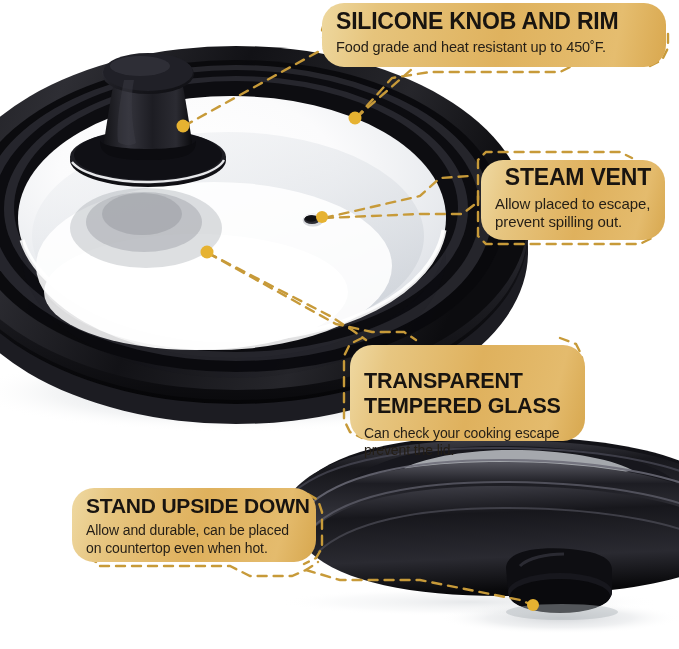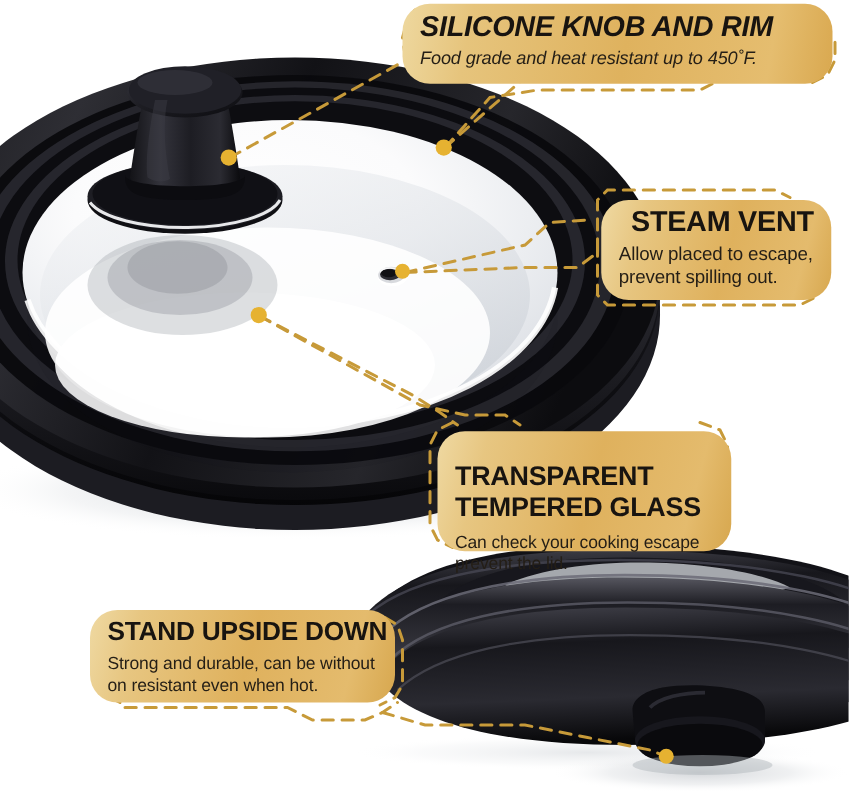--- a/index.html
+++ b/index.html
@@ -278,21 +278,21 @@
         <path d="M 560 338 L 576 344 L 582 356 L 582 420"></path>
 
         <path d="M 308 494 L 318 500 L 322 512 L 322 548 L 316 558 L 304 564"></path>
         <path d="M 96 562 L 84 556 L 78 544 L 78 506"></path>
         <path d="M 100 566 L 230 566 L 250 576 L 292 576 L 306 570 L 318 562"></path>
         <path d="M 306 570 L 340 580 L 420 580 L 470 590 L 520 600 L 530 604"></path>
       </g>
     </svg>
   </div>
 
-  <div class="badge" id="badge-knob" style="background:linear-gradient(100deg,#eed89f 0%,#e6c47c 16%,#dfb25e 52%,#e5bd6f 85%,#d9a84f 100%);font-style:italic;">
+  <div class="badge" id="badge-knob" style="background:linear-gradient(100deg,#eed89f 0%,#e6c47c 16%,#dfb25e 52%,#e5bd6f 85%,#d9a84f 100%);">
     <div class="title">SILICONE KNOB AND RIM</div>
     <div class="desc">
       <div>Food grade and heat resistant up to 450˚F.</div>
     </div>
   </div>
 
   <div class="badge" id="badge-vent" style="background:linear-gradient(105deg,#efd9a2 0%,#e7c681 18%,#dfb15d 55%,#e4bb6d 85%,#d7a74e 100%);">
     <div class="title">STEAM VENT</div>
     <div class="desc">
       <div>Allow placed to escape,</div>
@@ -307,22 +307,22 @@
     </div>
     <div class="desc">
       <div>Can check your cooking escape</div>
       <div>prevent the lid.</div>
     </div>
   </div>
 
   <div class="badge" id="badge-stand" style="background:linear-gradient(105deg,#efd9a2 0%,#e7c681 16%,#dfb15d 52%,#e4bb6d 84%,#d7a74e 100%);">
     <div class="title">STAND UPSIDE DOWN</div>
     <div class="desc">
-      <div>Strong and durable, can be without</div>
-      <div>on resistant even when hot.</div>
+      <div>Allow and durable, can be placed</div>
+      <div>on countertop even when hot.</div>
     </div>
   </div>
 
   <div class="dots">
     <svg width="679" height="649" viewBox="0 0 679 649" xmlns="http://www.w3.org/2000/svg">
       <g fill="#e6b231">
         <circle cx="183" cy="126" r="6.5"></circle>
         <circle cx="355" cy="118" r="6.5"></circle>
         <circle cx="322" cy="217" r="6.0"></circle>
         <circle cx="207" cy="252" r="6.5"></circle>

